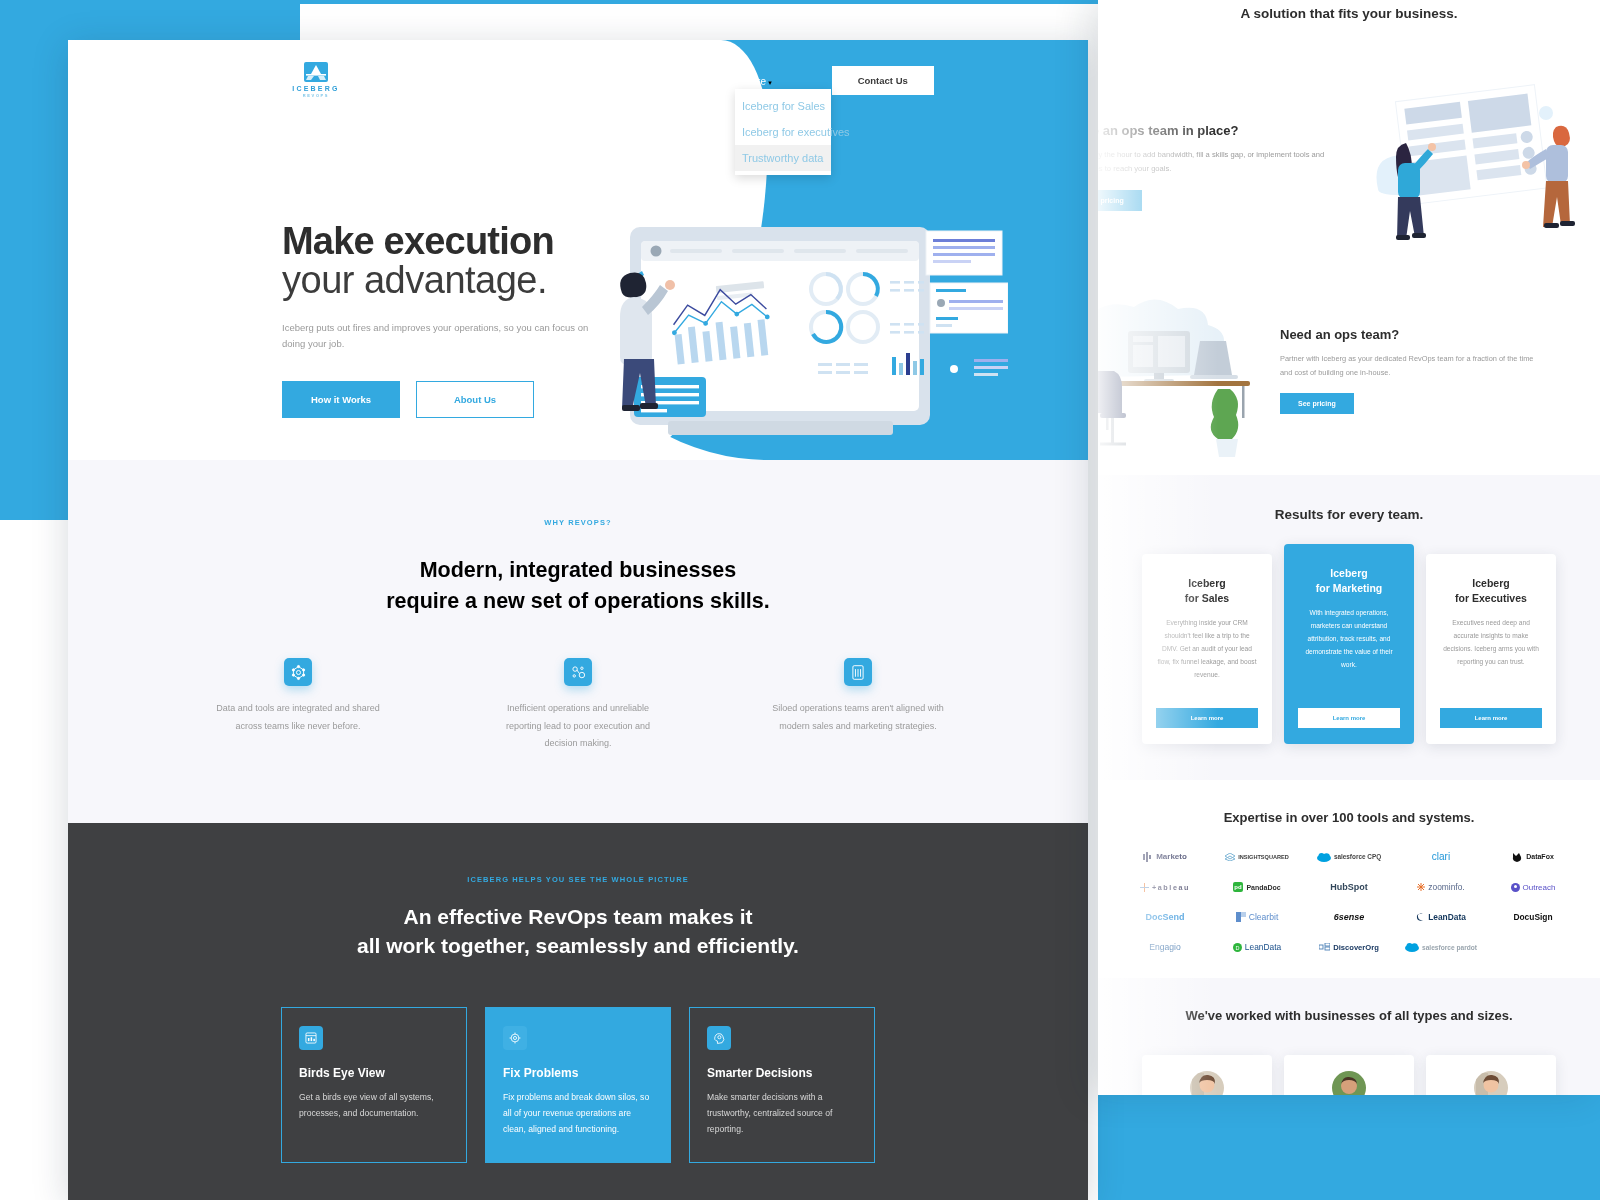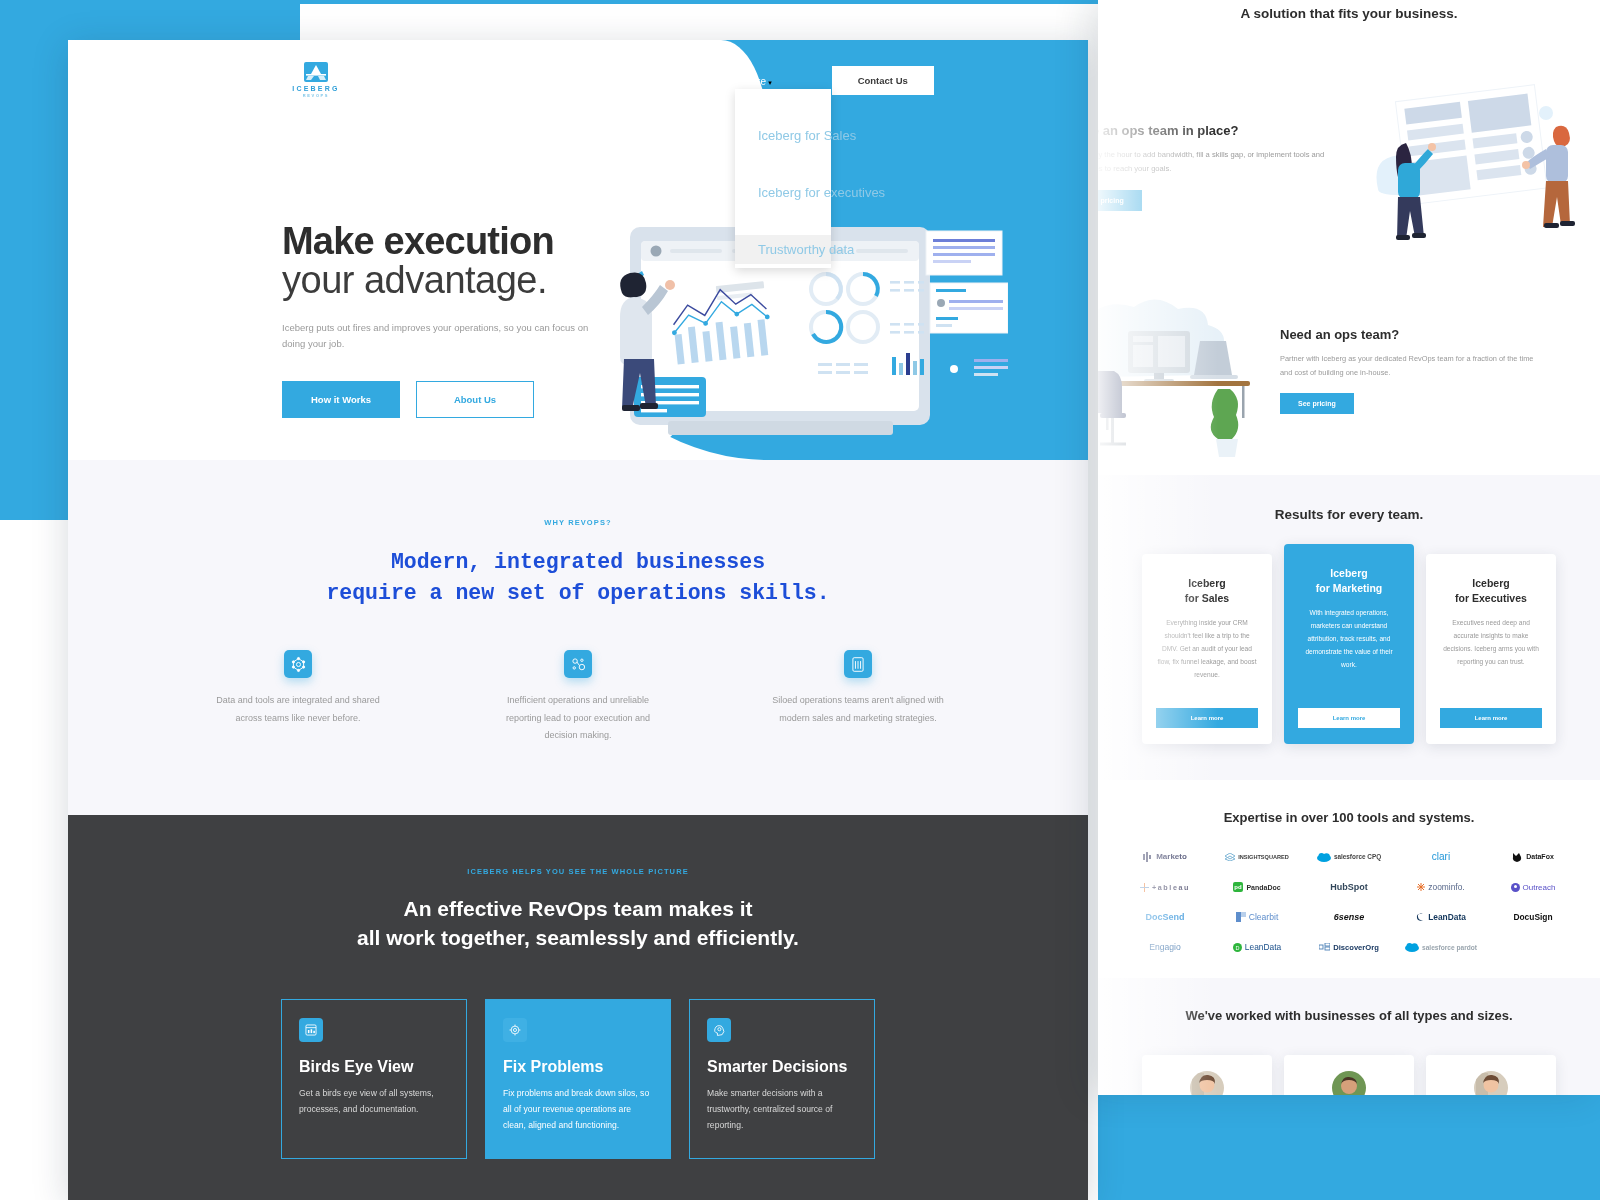--- a/index.html
+++ b/index.html
@@ -70,21 +70,21 @@
     color:#ffffff;font-size:10px;text-decoration:none;white-space:nowrap;letter-spacing:.1px;
   }
   .nav a.active{border-bottom:1.5px solid #ffffff;padding-bottom:3px;}
   .nav .more{position:relative;}
   .caret{font-size:7px;margin-left:2px;}
   .dropdown{
     position:absolute;left:-8px;top:18px;width:96px;background:#ffffff;
     box-shadow:0 3px 10px rgba(0,0,0,.15);padding:4px 0;
   }
   .dropdown div{
-    font-size:13px;color:#8fc9e6;padding:7px 23px;white-space:nowrap;margin-top:28px;
+    font-size:11px;color:#8fc9e6;padding:7px 7px;white-space:nowrap;
   }
   .dropdown div:last-child{background:#f1f1f1;}
   .btn-contact{
     margin-left:34px;background:#ffffff;color:#3a3a3a;font-size:9.5px;font-weight:600;
     padding:9px 26px;border:none;cursor:pointer;white-space:nowrap;
   }
 
   .hero-copy{position:absolute;left:214px;top:182px;width:330px;z-index:5;}
   .hero-h1{font-size:38px;font-weight:700;color:#2d2d2d;line-height:1.02;letter-spacing:-.8px;}
   .hero-h1 .light{display:block;font-weight:300;color:#3c3c3c;letter-spacing:-.5px;}
@@ -102,21 +102,21 @@
   
   .hero-ill{position:absolute;left:540px;top:175px;width:400px;height:240px;z-index:5;}
 
   
   .sec-why{background:#f7f7fb;padding:58px 0 70px;position:relative;}
   .eyebrow{
     text-align:center;font-size:7.5px;letter-spacing:1.1px;color:#33a9e0;font-weight:700;
     text-transform:uppercase;
   }
   .sec-why h2{
-    margin-top:20px;text-align:center;font-size:21.5px;font-weight:700;color:#1d4ed8;line-height:1.42;font-family:Liberation Mono, monospace;
+    margin-top:28px;text-align:center;font-size:21.5px;font-weight:700;color:#000000;line-height:1.42;
   }
   .why-cols{display:flex;justify-content:center;gap:102px;margin-top:42px;}
   .why-col{width:178px;text-align:center;}
   .why-icon{
     width:28px;height:28px;background:#33a9e0;border-radius:5px;margin:0 auto 14px;
     display:flex;align-items:center;justify-content:center;
     box-shadow:0 4px 10px rgba(51,169,224,.35);
   }
   .why-col p{font-size:9px;color:#9a9a9a;line-height:1.95;}
 
@@ -127,21 +127,21 @@
     margin-top:18px;text-align:center;font-size:21px;font-weight:700;color:#ffffff;line-height:1.42;
   }
   .dark-cards{display:flex;justify-content:center;gap:18px;margin-top:46px;}
   .dcard{width:186px;min-height:150px;padding:18px 17px 24px;border:1px solid #33a9e0;}
   .dcard.filled{background:#33a9e0;border-color:#33a9e0;}
   .dcard-icon{
     width:24px;height:24px;background:#33a9e0;border-radius:4px;margin-bottom:16px;
     display:flex;align-items:center;justify-content:center;
   }
   .dcard.filled .dcard-icon{background:#3fb0e4;}
-  .dcard h3{font-size:16px;color:#ffffff;font-weight:700;margin-bottom:10px;}
+  .dcard h3{font-size:12px;color:#ffffff;font-weight:700;margin-bottom:10px;}
   .dcard p{font-size:8.6px;color:#d9d9d9;line-height:1.85;}
   .dcard.filled p{color:#ffffff;}
 
   
   .page-right{
     position:absolute;left:1098px;top:0;width:502px;height:1095px;
     background:#ffffff;overflow:hidden;z-index:3;
     box-shadow:-10px 0 34px rgba(20,40,60,.14);
   }
   .page-right .fade-left{

